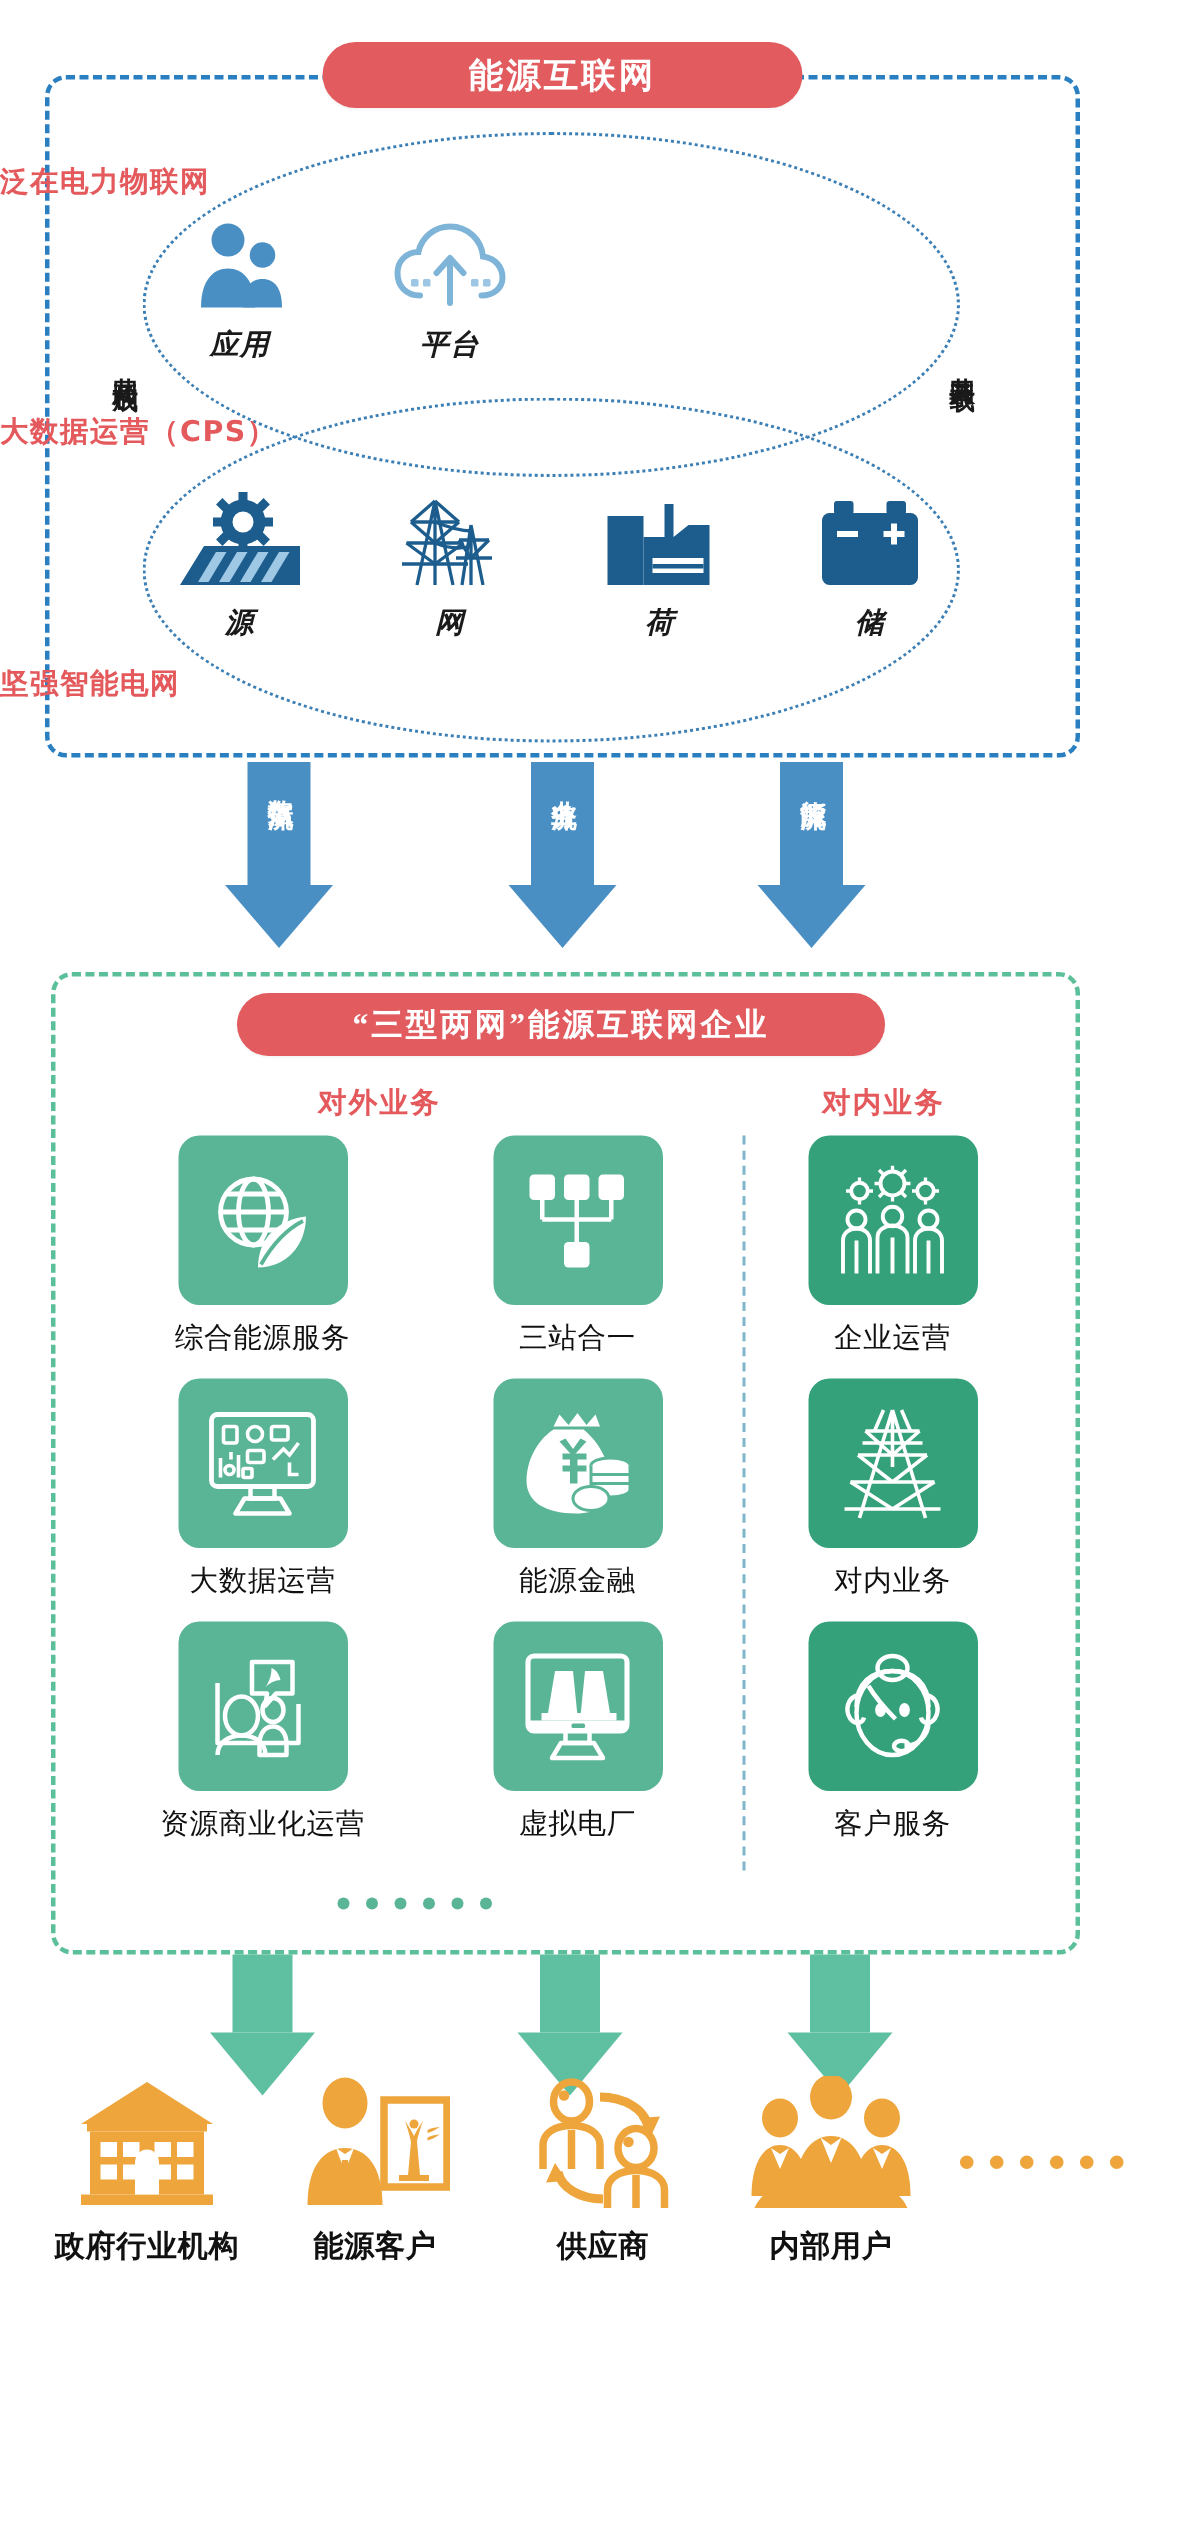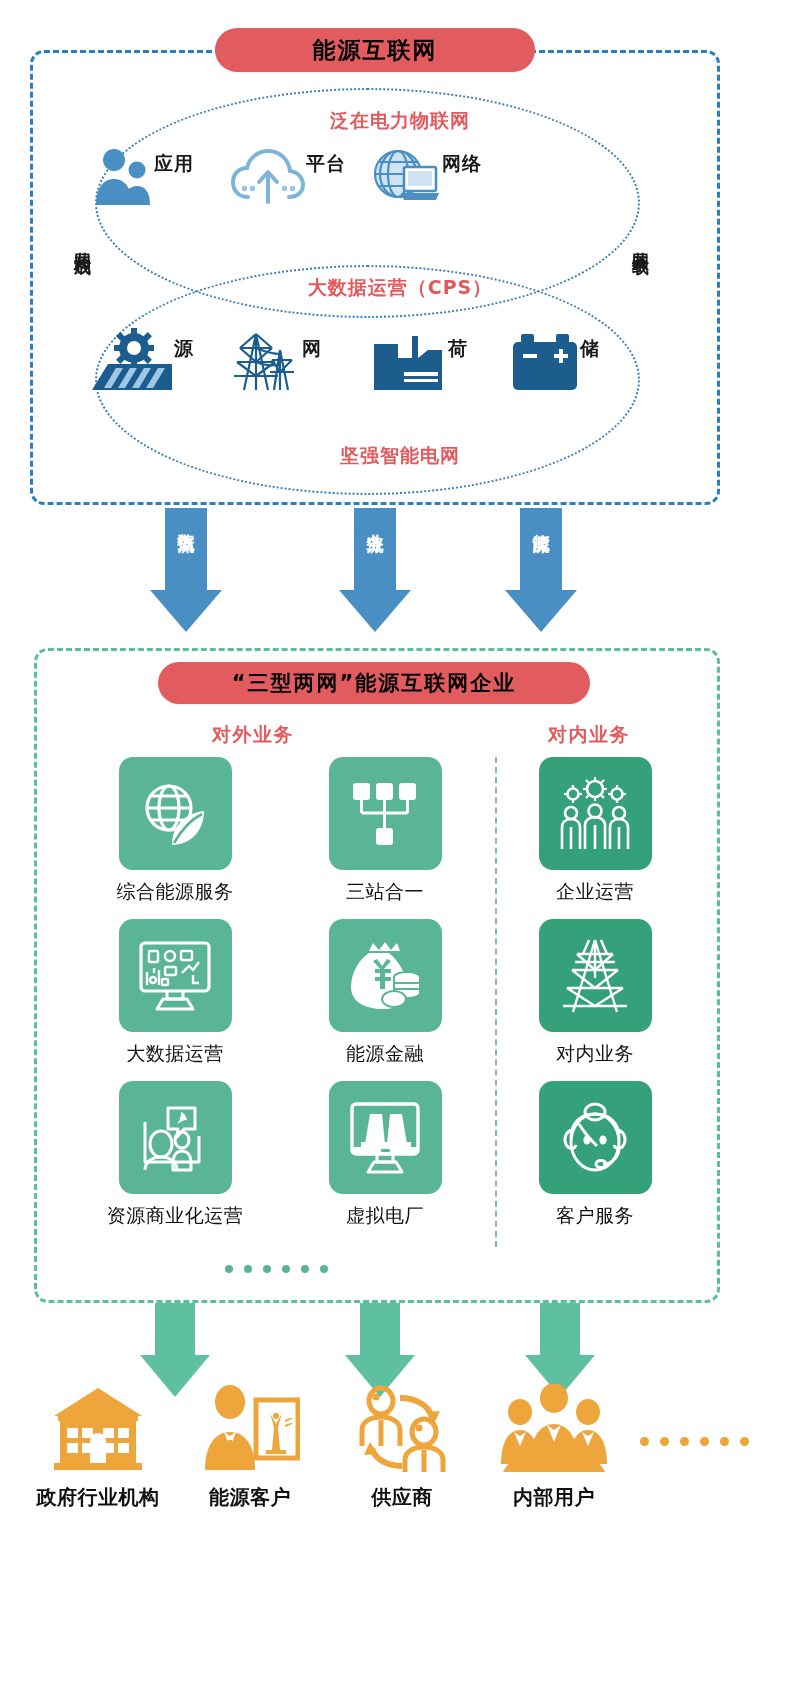--- a/index.html
+++ b/index.html
@@ -6,52 +6,53 @@
   body{
     width:800px;height:1688px;background:#ffffff;
     font-family:"DejaVu Sans","Liberation Sans",sans-serif;
     position:relative;overflow:hidden;
   }
   .stage{position:absolute;left:0;top:0;width:800px;height:1688px;}
 
   
   .pill{
     position:absolute;background:#e15b5f;border-radius:24px;
-    color:#000000;font-weight:bold;display:flex;align-items:center;
+    color:#ffffff;font-weight:bold;display:flex;align-items:center;
     justify-content:center;letter-spacing:2px;white-space:nowrap;
     box-shadow:0 1px 2px rgba(0,0,0,.05);
+    font-family:Liberation Serif, serif;
   }
 
   
   #top-box{
     position:absolute;left:30px;top:50px;width:690px;height:455px;
     border:3px dashed #2a7fc1;border-radius:14px;box-sizing:border-box;
     background:#fff;
   }
   #top-title{left:215px;top:28px;width:320px;height:44px;font-size:23px;}
 
   
   .ellipse{
     position:absolute;border:2.5px dotted #3c7fb5;border-radius:50%;
     box-sizing:border-box;background:transparent;
   }
   #ellipse-top{left:95px;top:88px;width:545px;height:230px;}
   #ellipse-bottom{left:95px;top:265px;width:545px;height:230px;}
 
   .ellipse-label{
     position:absolute;color:#e4595c;font-size:19px;font-weight:bold;
-    letter-spacing:1px;white-space:nowrap;text-align:center;
+    letter-spacing:1px;white-space:nowrap;
   }
   #lbl-ubiquitous{left:0;right:0;top:108px;}
   #lbl-cps{left:0;right:0;top:275px;}
   #lbl-grid{left:0;right:0;top:443px;}
 
   
   .icon-row{position:absolute;display:flex;width:560px;left:90px;}
-  .icon-cell{width:140px;display:flex;flex-direction:row;}
+  .icon-cell{width:140px;display:flex;flex-direction:column;align-items:center;font-style:italic;}
   .icon-cell .glyph{height:66px;display:flex;align-items:flex-end;justify-content:center;}
   .icon-cell .cap{
     margin-top:8px;font-size:19px;font-weight:bold;color:#1a1a1a;letter-spacing:1px;
   }
   #row-upper{top:143px;}
   #row-lower{top:328px;}
 
   
   .vlabel{
     position:absolute;writing-mode:vertical-rl;text-orientation:upright;
@@ -180,38 +181,20 @@
             <rect x="12" y="39" width="5" height="5" rx="1"></rect>
             <rect x="20" y="39" width="5" height="5" rx="1"></rect>
             <rect x="52" y="39" width="5" height="5" rx="1"></rect>
             <rect x="60" y="39" width="5" height="5" rx="1"></rect>
           </g>
         </svg>
       </div>
       <div class="cap">平台</div>
     </div>
 
-    <div class="icon-cell">
-      <div class="glyph">
-        <svg width="72" height="62" viewBox="0 0 72 62">
-          <g stroke="#4a8fc4" stroke-width="2.2" fill="none">
-            <circle cx="28" cy="27" r="23" fill="#cfe3f3"></circle>
-            <ellipse cx="28" cy="27" rx="10" ry="23"></ellipse>
-            <ellipse cx="28" cy="27" rx="18" ry="23"></ellipse>
-            <line x1="5" y1="27" x2="51" y2="27"></line>
-            <line x1="9" y1="15" x2="47" y2="15"></line>
-            <line x1="9" y1="39" x2="47" y2="39"></line>
-          </g>
-          <rect x="34" y="20" width="32" height="24" rx="2" fill="#fff" stroke="#4a8fc4" stroke-width="2.6"></rect>
-          <rect x="38" y="24" width="24" height="15" fill="#cfe3f3"></rect>
-          <path d="M31 46 L69 46 L66 53 L34 53 Z" fill="#4a8fc4"></path>
-        </svg>
-      </div>
-      <div class="cap">网络</div>
-    </div>
 
   </div>
 
   <div class="icon-row" id="row-lower">
 
     <div class="icon-cell">
       <div class="glyph">
         <svg width="84" height="66" viewBox="0 0 84 66">
           <g fill="#1c5d8e">
             <circle cx="44" cy="20" r="15"></circle>

